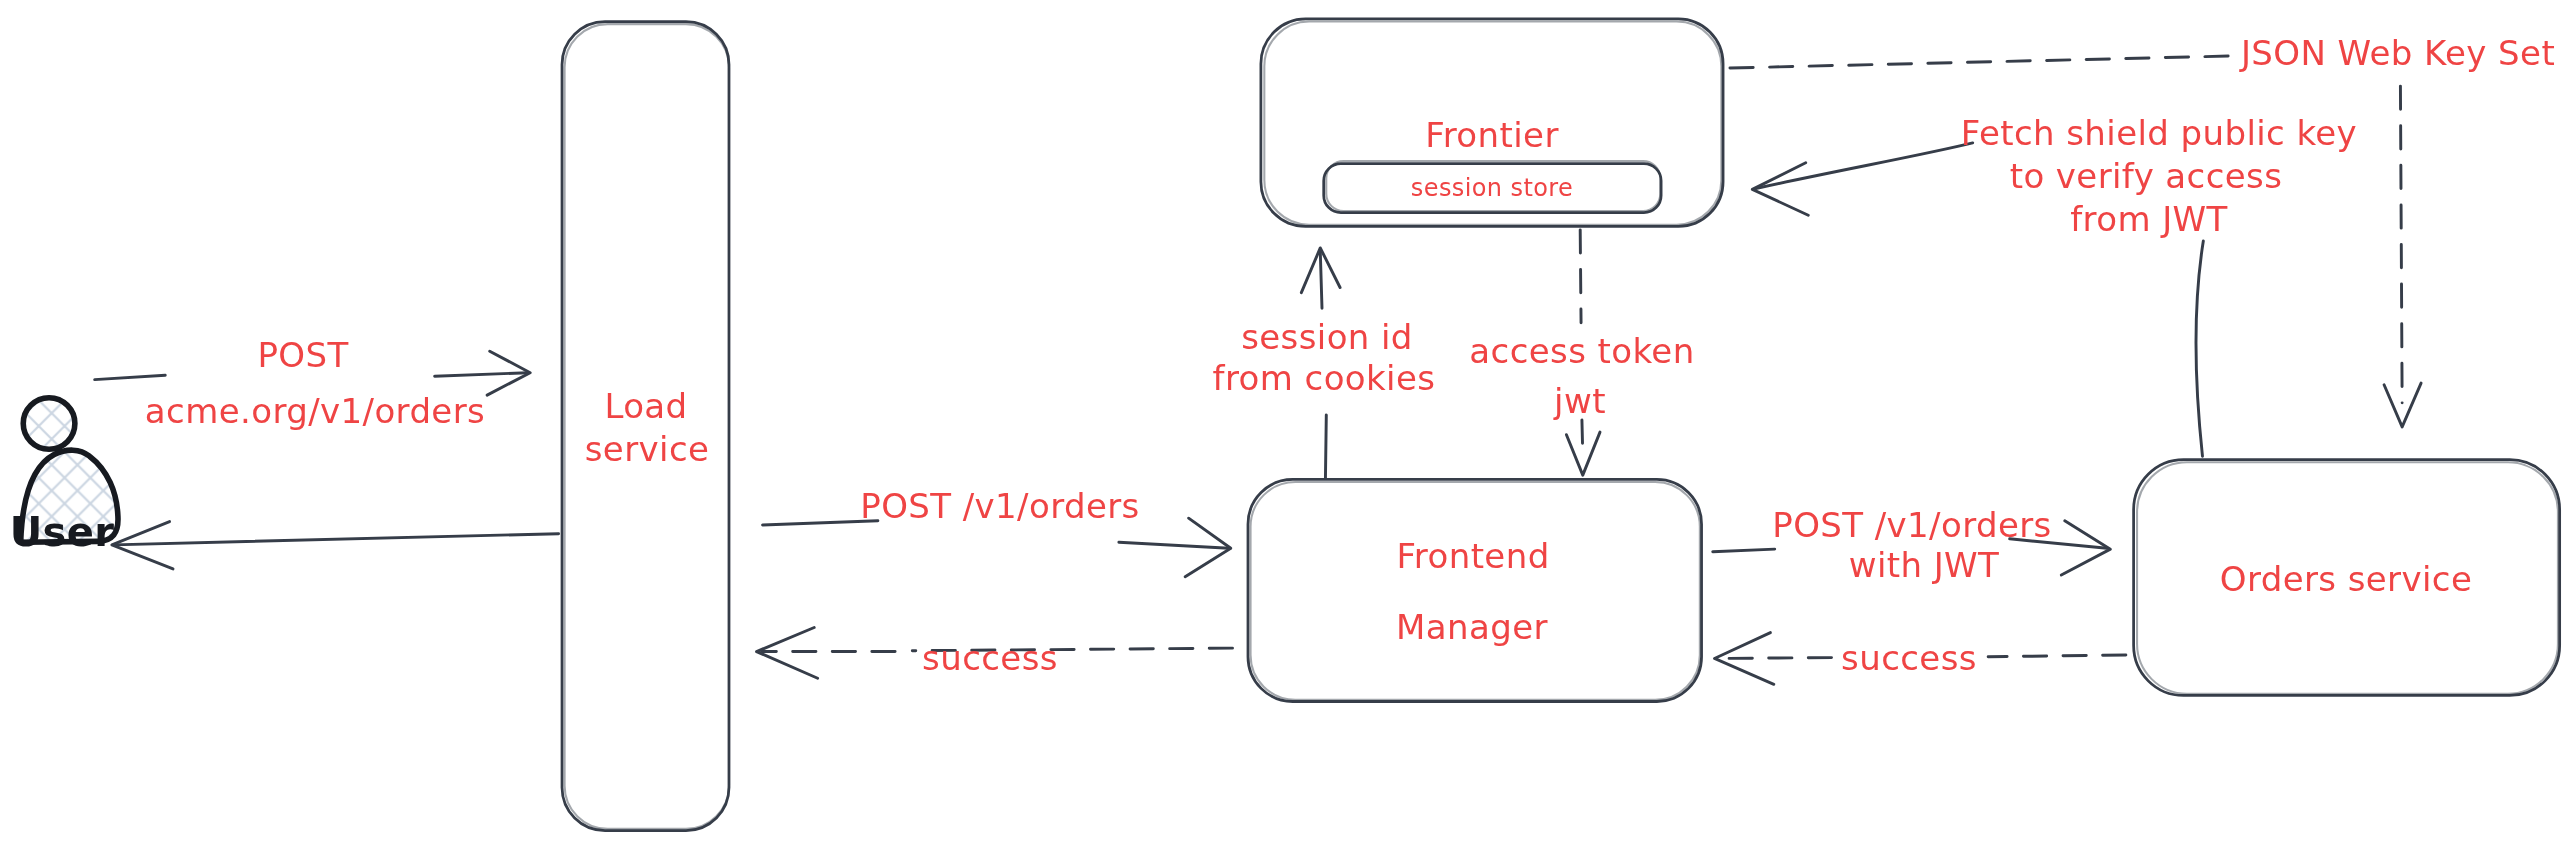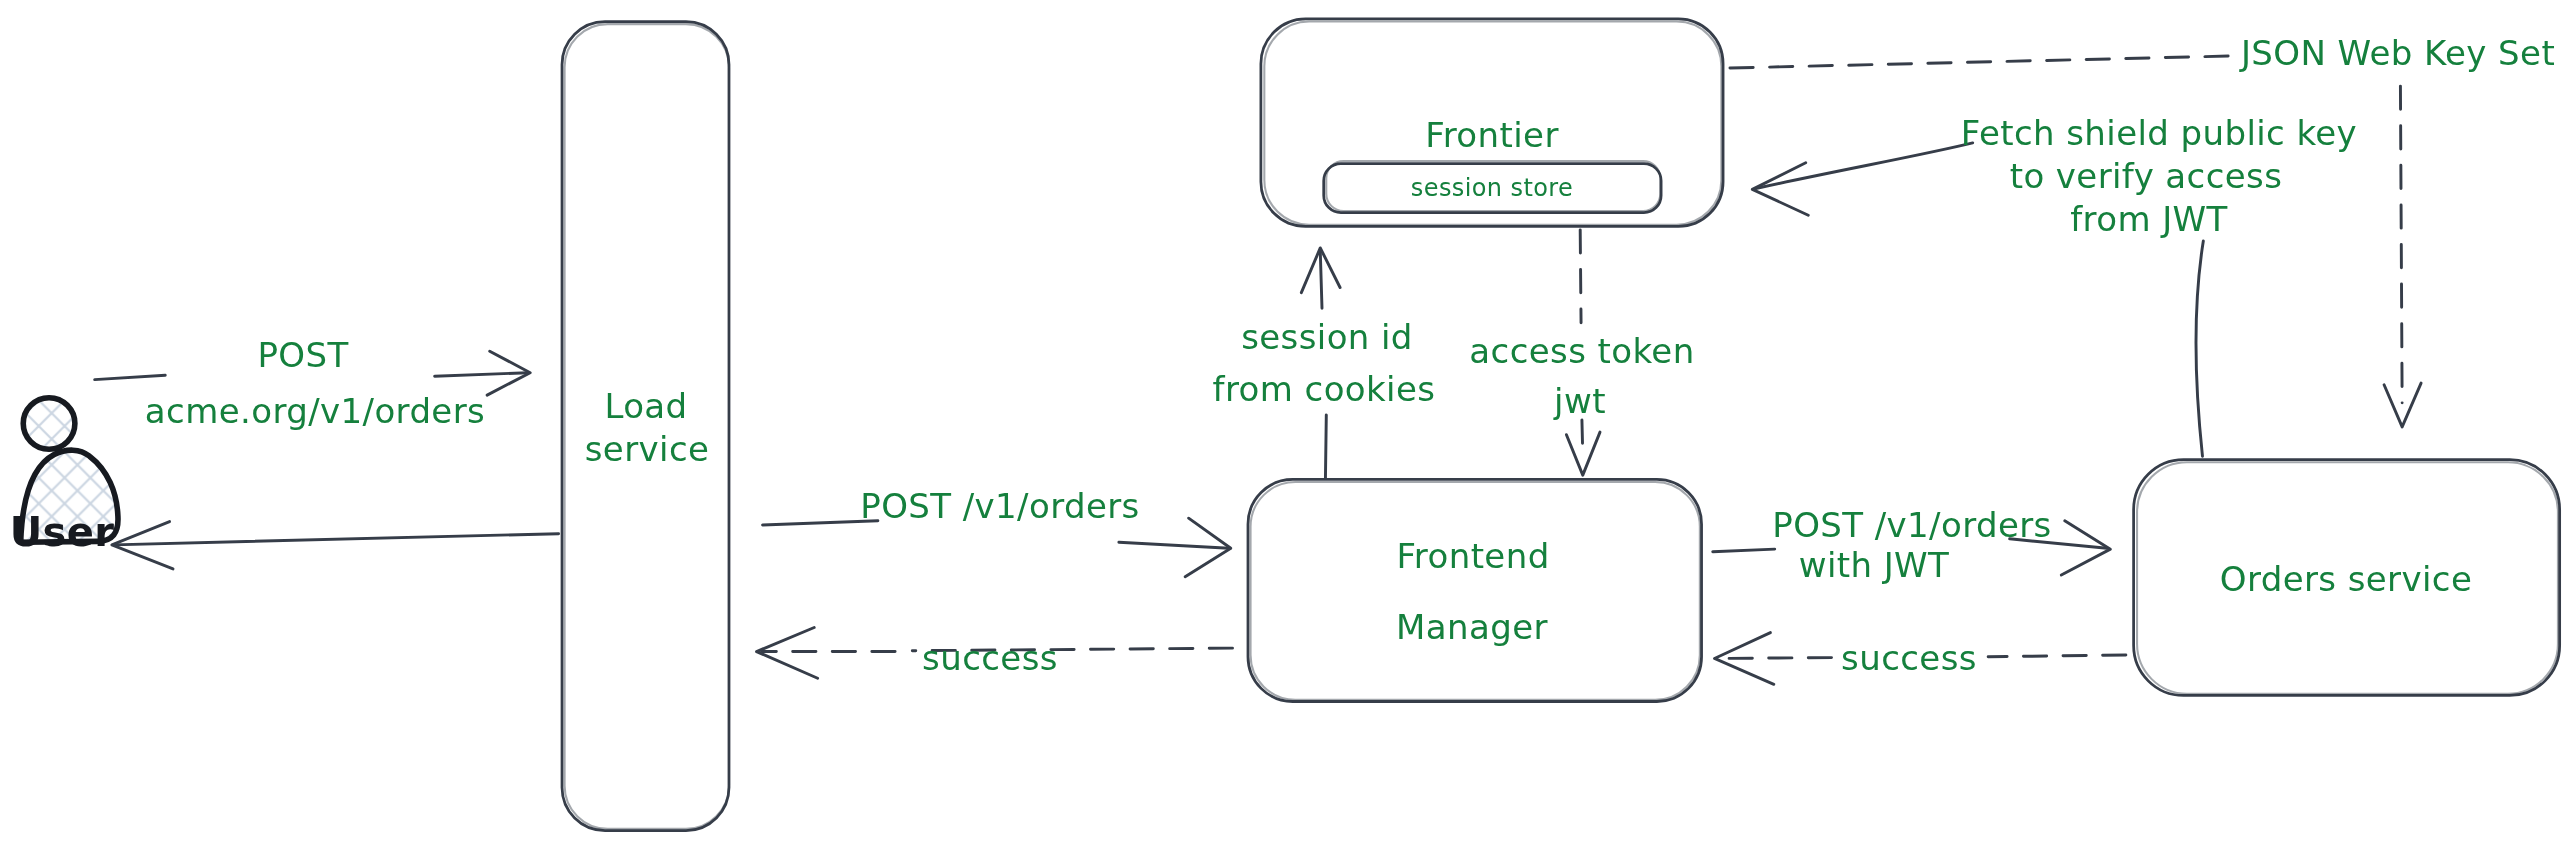--- a/index.html
+++ b/index.html
@@ -13,21 +13,21 @@
   #art{position:absolute;left:0;top:0;}
   .ink{stroke:#363d49;fill:none;stroke-width:3.4;stroke-linecap:round;stroke-linejoin:round;}
   .box{stroke:#363d49;fill:#ffffff;stroke-width:3.2;}
   .dup{fill:none;opacity:.45;stroke-width:2.4;}
   .dash{stroke-dasharray:27 19;}
   .user-stroke{stroke:#171a20;stroke-width:6.5;stroke-linejoin:round;stroke-linecap:round;}
   .lbl{
     position:absolute;
     transform:translate(-50%,-50%);
     white-space:nowrap;
-    color:#15803d;
+    color:#ef4444;
     font-size:34px;
     letter-spacing:0.4px;
     line-height:1;
   }
   .lbl.small{font-size:24px;}
   .lbl.user{color:#171a20;font-weight:bold;font-size:40px;}
 </style>
 </head>
 <body>
 
@@ -140,30 +140,30 @@
 
   <div class="lbl" style="left:646px;top:406px">Load</div>
   <div class="lbl" style="left:647px;top:449px">service</div>
 
   <div class="lbl" style="left:1000px;top:506px">POST /v1/orders</div>
 
   <div class="lbl" style="left:1492px;top:135px">Frontier</div>
   <div class="lbl small" style="left:1492px;top:188px">session store</div>
 
   <div class="lbl" style="left:1327px;top:337px">session id</div>
-  <div class="lbl" style="left:1324px;top:389px">from cookies</div>
+  <div class="lbl" style="left:1324px;top:378px">from cookies</div>
 
   <div class="lbl" style="left:1582px;top:351px">access token</div>
   <div class="lbl" style="left:1580px;top:401px">jwt</div>
 
   <div class="lbl" style="left:1473px;top:556px">Frontend</div>
   <div class="lbl" style="left:1472px;top:627px">Manager</div>
 
   <div class="lbl" style="left:1912px;top:525px">POST /v1/orders</div>
-  <div class="lbl" style="left:1874px;top:565px">with JWT</div>
+  <div class="lbl" style="left:1924px;top:565px">with JWT</div>
 
   <div class="lbl" style="left:2346px;top:579px">Orders service</div>
 
   <div class="lbl" style="left:990px;top:658px">success</div>
   <div class="lbl" style="left:1909px;top:658px">success</div>
 
   <div class="lbl" style="left:2398px;top:53px">JSON Web Key Set</div>
 
   <div class="lbl" style="left:2159px;top:133px">Fetch shield public key</div>
   <div class="lbl" style="left:2146px;top:176px">to verify access</div>

